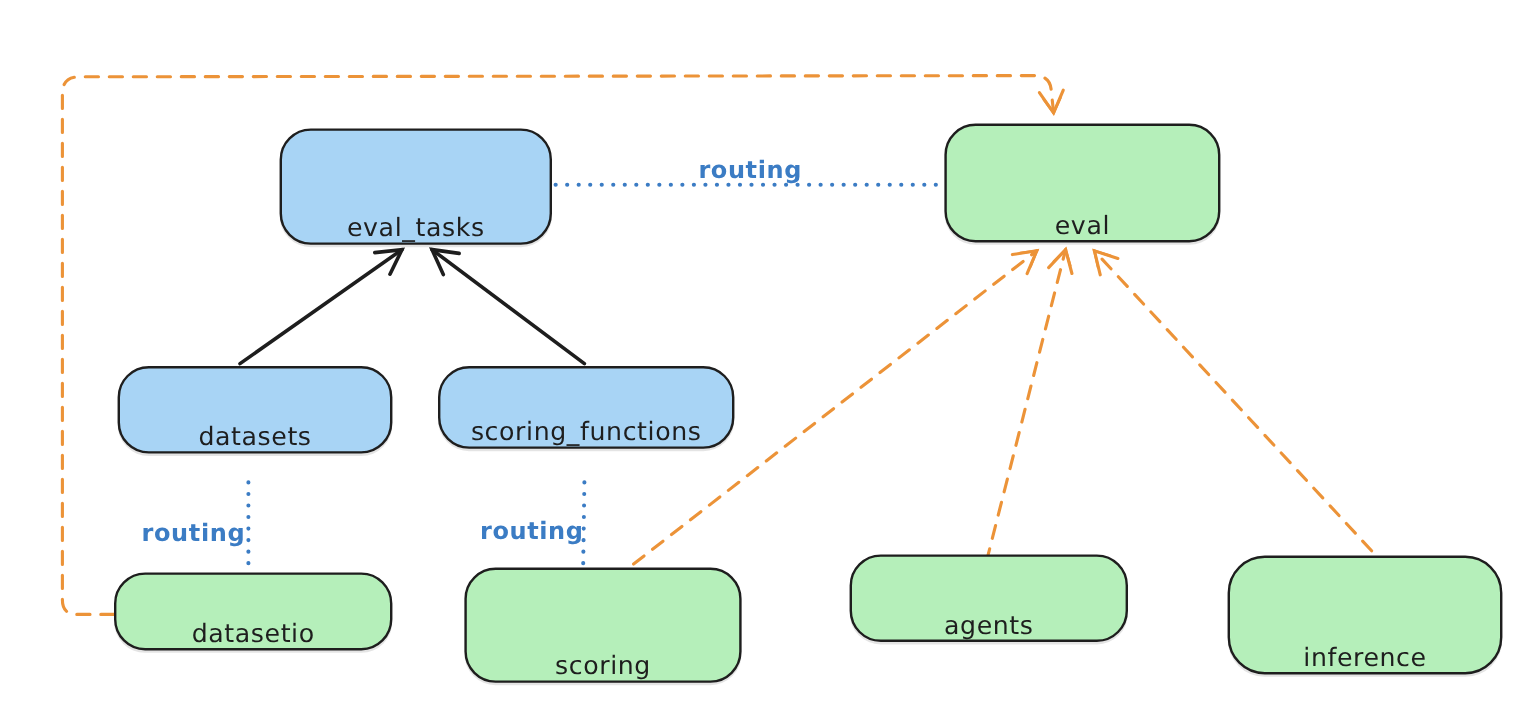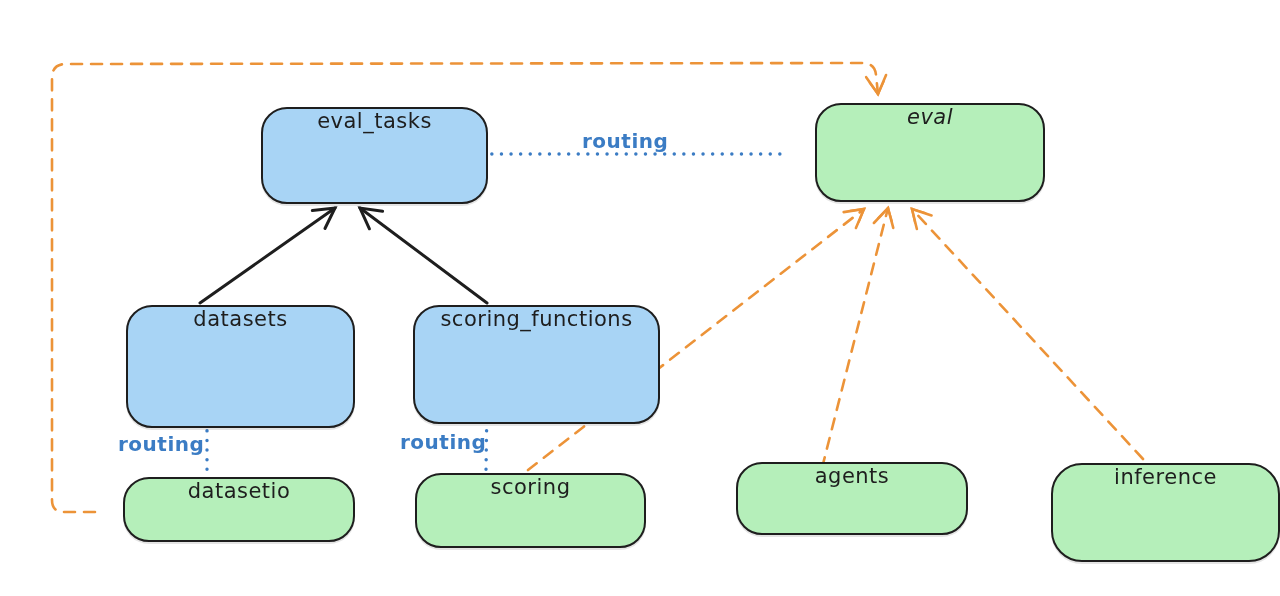--- a/index.html
+++ b/index.html
@@ -18,40 +18,39 @@
   svg.connectors {
     position: absolute;
     left: 0;
     top: 0;
     z-index: 1;
   }
   .node {
     position: absolute;
     z-index: 2;
     display: flex;
-    align-items: flex-start;
+    align-items: flex-end;
     justify-content: center;
     border: 2.5px solid #1e1e1e;
     border-radius: 26px;
     font-size: 21px;
     color: #1e1e1e;
     letter-spacing: 0.5px;
     box-sizing: border-box;
     box-shadow: 0 2px 0 rgba(30,30,30,0.12);
-    margin-left: 28px;
   }
   .node.blue  { background: #a8d4f5; }
   .node.green { background: #b5efba; }
 
   #n-eval_tasks        { left: 233px; top: 107px; width: 227px; height: 97px; }
-  #n-eval              { left: 787px; top: 103px; width: 230px; height: 99px; font-style: italic; }
-  #n-datasets          { left:  98px; top: 305px; width: 229px; height: 123px; }
-  #n-scoring_functions { left: 385px; top: 305px; width: 247px; height: 119px; }
+  #n-eval              { left: 787px; top: 103px; width: 230px; height: 99px; }
+  #n-datasets          { left:  98px; top: 305px; width: 229px; height: 73px; }
+  #n-scoring_functions { left: 365px; top: 305px; width: 247px; height: 69px; }
   #n-datasetio         { left:  95px; top: 477px; width: 232px; height: 65px; }
-  #n-scoring           { left: 387px; top: 473px; width: 231px; height: 75px; }
+  #n-scoring           { left: 387px; top: 473px; width: 231px; height: 96px; }
   #n-agents            { left: 708px; top: 462px; width: 232px; height: 73px; }
   #n-inference         { left: 1023px; top: 463px; width: 229px; height: 99px; border-radius: 31px; }
 
   .edge-label {
     position: absolute;
     z-index: 3;
     color: #3b7cc4;
     font-size: 20px;
     font-weight: 700;
     letter-spacing: 0.5px;

